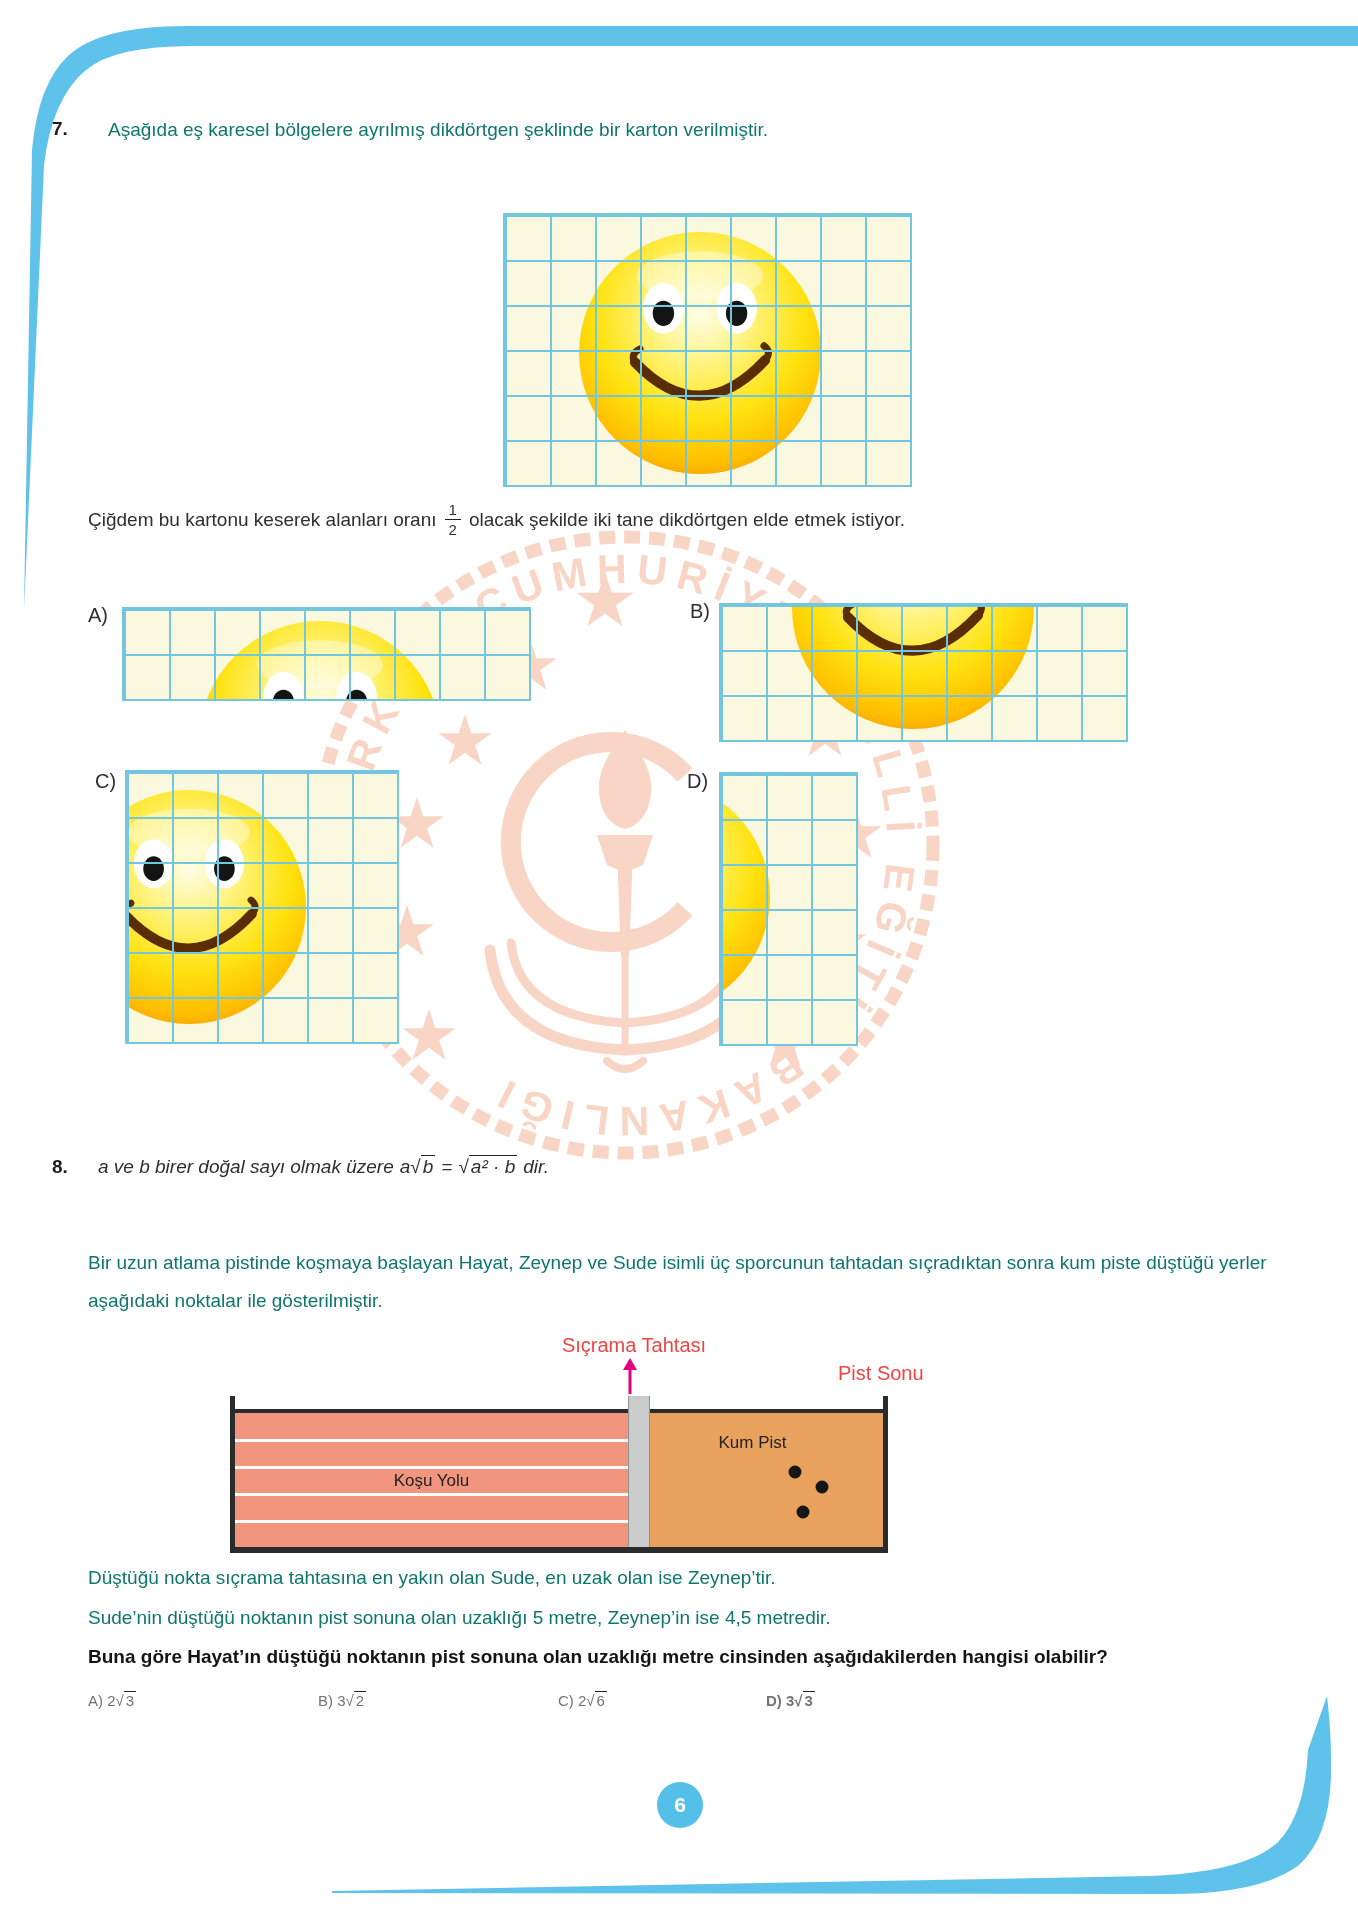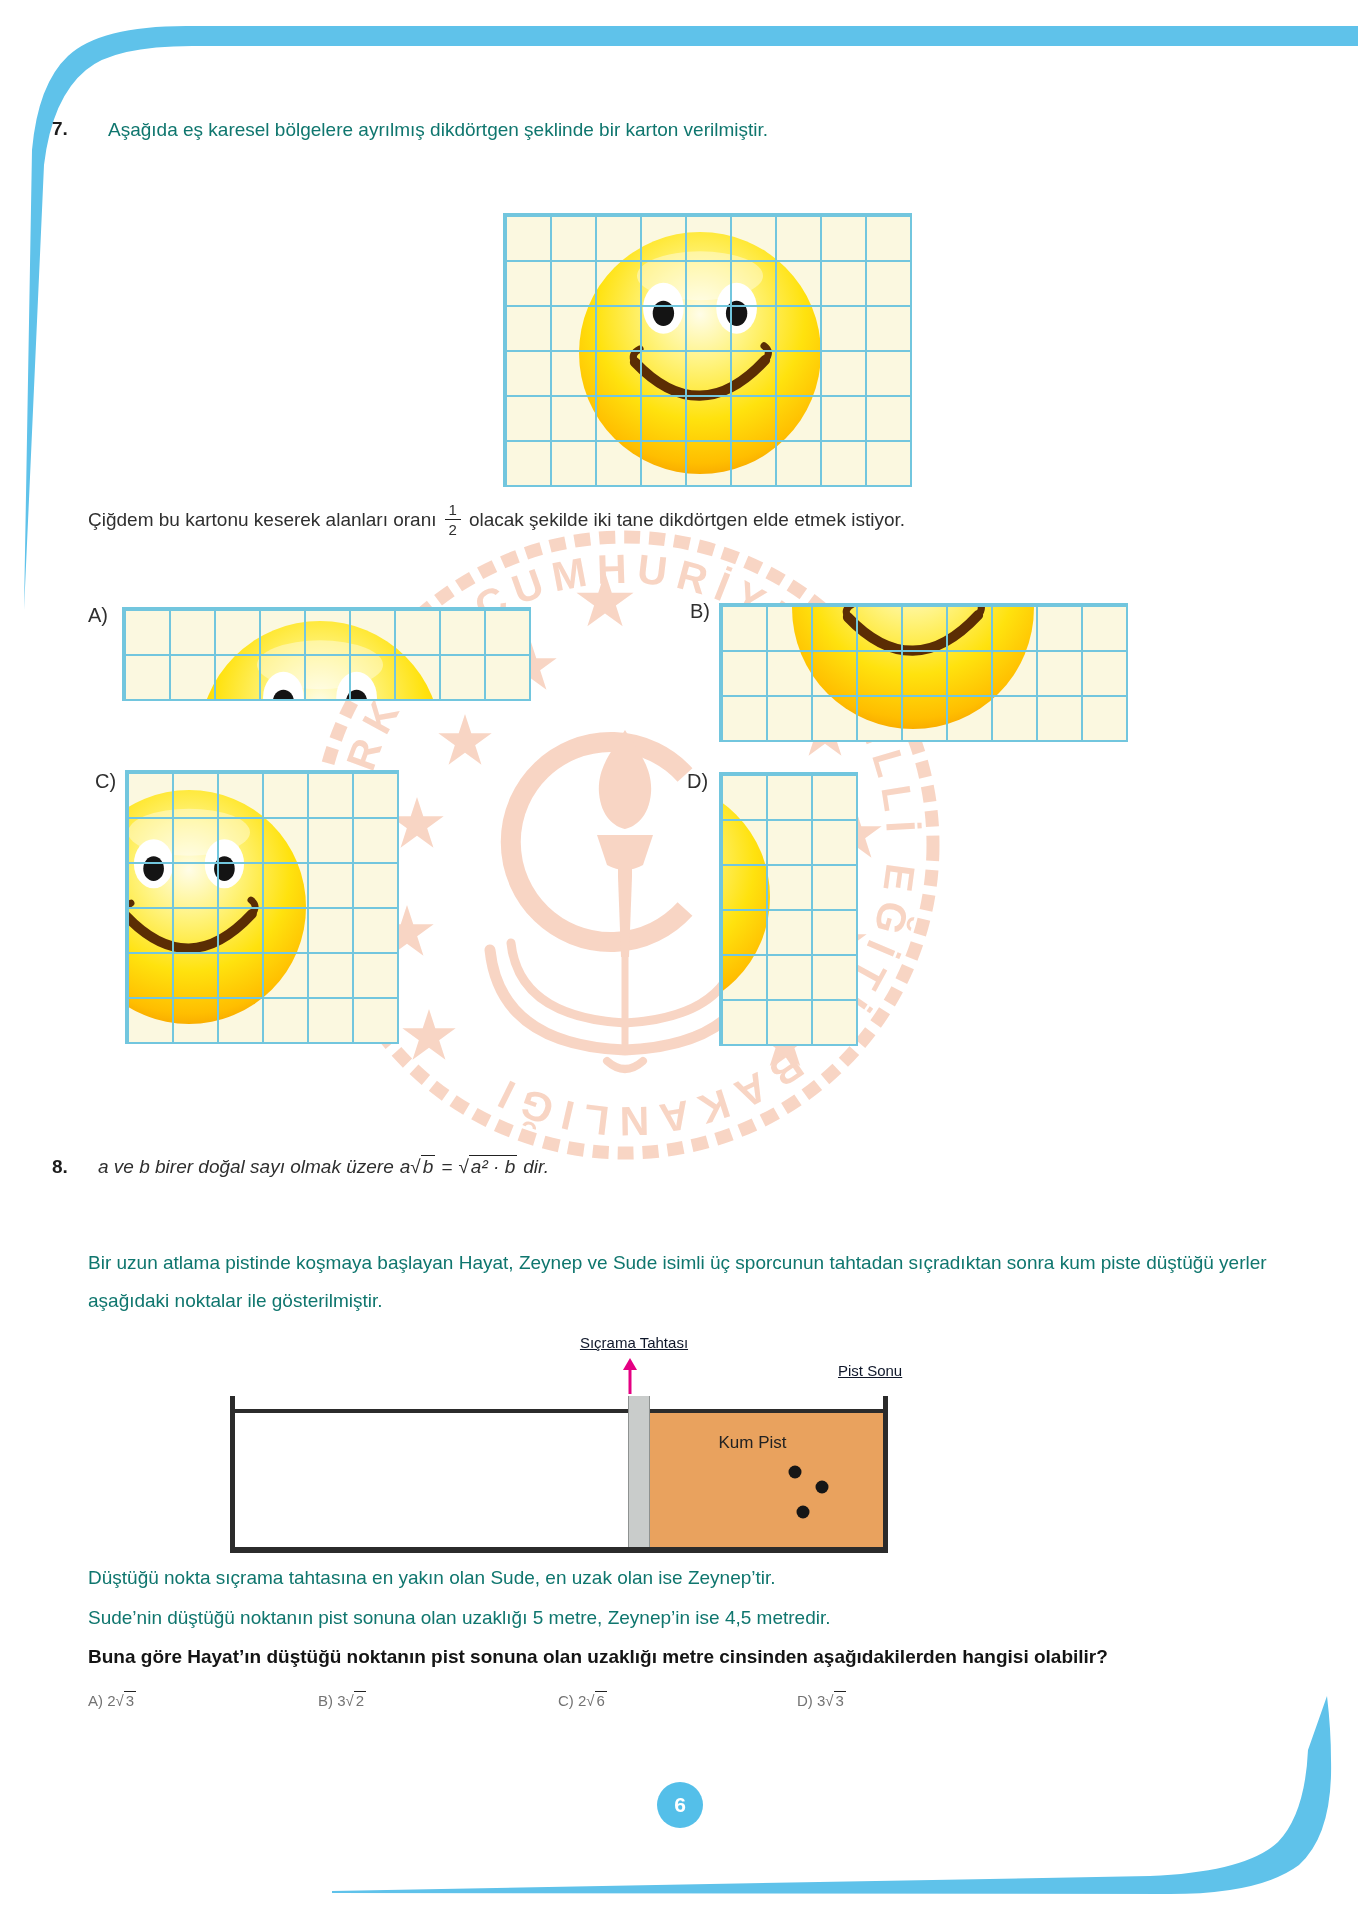--- a/index.html
+++ b/index.html
@@ -34,21 +34,21 @@
     border-left:5px solid #2b2b2b;border-right:5px solid #2b2b2b;border-bottom:6px solid #2b2b2b;}
   .topline{position:absolute;left:0;right:0;top:13px;height:4px;background:#2b2b2b;}
   .run-area{position:absolute;left:0;top:17px;bottom:0;width:393px;background:#f2957f;}
   .stripe{position:absolute;left:0;right:0;height:3px;background:#ffffff;}
   .run-label{position:absolute;left:0;right:0;top:58px;text-align:center;font-size:17px;color:#222;}
   .board-bar{position:absolute;left:393px;top:0;bottom:0;width:22px;background:#c9cccb;
     border-left:1px solid #8e9291;border-right:1px solid #8e9291;box-sizing:border-box;}
   .sand-area{position:absolute;left:415px;top:17px;right:0;bottom:0;background:#e9a25e;}
   .sand-label{position:absolute;left:0;right:28px;top:20px;text-align:center;font-size:17px;color:#222;}
   .dot{position:absolute;width:13px;height:13px;border-radius:50%;background:#161616;transform:translate(-50%,-50%);}
-  .diagram-label{position:absolute;z-index:2;font-size:15px;color:#0f172a;text-decoration:underline;}
+  .diagram-label{position:absolute;z-index:2;font-size:20px;color:#ef4444;}
   
   .opt8{position:absolute;z-index:2;font-size:15px;color:#737373;white-space:nowrap;}
   
   .page-circle{position:absolute;z-index:2;width:46px;height:46px;border-radius:50%;background:#54bfe9;
     display:flex;align-items:center;justify-content:center;}
   .page-circle span{color:#fff;font-weight:bold;font-size:21px;}
 </style>
 </head>
 <body>
 
@@ -248,20 +248,27 @@
 
   <div class="diagram-label" style="left:534px;top:1334px;width:200px;text-align:center;">Sıçrama Tahtası</div>
   <svg class="abs" style="left:623px;top:1358px;" width="14" height="36" viewBox="0 0 14 36">
     <line x1="7" y1="36" x2="7" y2="9" stroke="#e40082" stroke-width="3"></line>
     <polygon points="0,12 7,0 14,12" fill="#e40082"></polygon>
   </svg>
   <div class="diagram-label" style="left:838px;top:1362px;">Pist Sonu</div>
 
   <div class="pit-rect" style="left:230px;top:1396px;width:658px;height:157px;">
     <div class="topline"></div>
+    <div class="run-area">
+      <div class="stripe" style="top:26px;"></div>
+      <div class="stripe" style="top:53px;"></div>
+      <div class="stripe" style="top:80px;"></div>
+      <div class="stripe" style="top:107px;"></div>
+      <div class="run-label">Koşu Yolu</div>
+    </div>
     <div class="board-bar"></div>
     <div class="sand-area">
       <div class="sand-label">Kum Pist</div>
     <div class="dot" style="left: 145px; top: 59px;"></div>
         <div class="dot" style="left: 172px; top: 74px;"></div>
         <div class="dot" style="left: 153px; top: 99px;"></div>
       </div>
   </div>
 
   <div class="abs body-text" style="left:88px;top:1566px;line-height:24px;">Düştüğü nokta sıçrama tahtasına en yakın olan Sude, en uzak olan ise Zeynep’tir.</div>
@@ -270,21 +277,21 @@
 
   <span class="opt8" style="left:88px;top:1692px;">
     <span>A)</span> <span>2</span><span class="sqrt"><span class="sq-sym">√</span><span class="overl-rad">3</span></span>
   </span>
   <span class="opt8" style="left:318px;top:1692px;">
     <span>B)</span> <span>3</span><span class="sqrt"><span class="sq-sym">√</span><span class="overl-rad">2</span></span>
   </span>
   <span class="opt8" style="left:558px;top:1692px;">
     <span>C)</span> <span>2</span><span class="sqrt"><span class="sq-sym">√</span><span class="overl-rad">6</span></span>
   </span>
-  <span class="opt8" style="left:797px;top:1692px;">
+  <span class="opt8" style="left:766px;top:1692px;font-weight:bold;">
     <span>D)</span> <span>3</span><span class="sqrt"><span class="sq-sym">√</span><span class="overl-rad">3</span></span>
   </span>
 
   <div class="page-circle" style="left:657px;top:1782px;">
     <span>6</span>
   </div>
 
 </div>
 
 </body></html>

